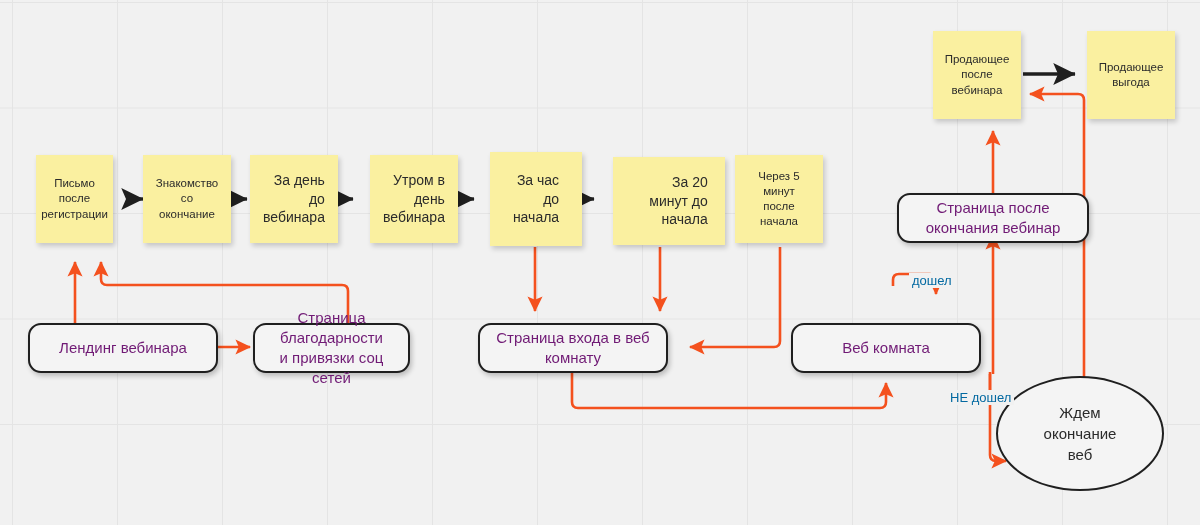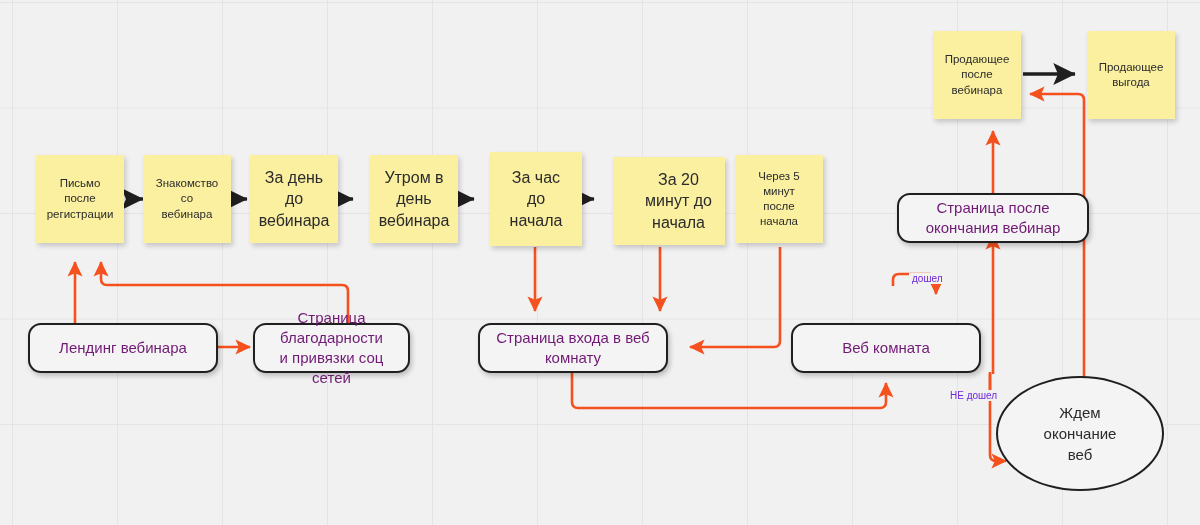--- a/index.html
+++ b/index.html
@@ -27,21 +27,21 @@
     background:#faf0a0;
     display:flex; align-items:center; justify-content:center;
     text-align:center;
     color:#2b2b2b;
     line-height:1.32;
     padding:4px 5px;
     box-shadow:2px 3px 5px rgba(0,0,0,0.18);
     white-space:pre-line;
   }
   .note.small { font-size:11.5px; }
-  .note.mid   { font-size:16px; }
+  .note.mid   { font-size:14px;text-align:right; }
 
   .box {
     position:absolute;
     background:#f4f4f4;
     border:2.4px solid #1f1f1f;
     border-radius:13px;
     display:flex; align-items:center; justify-content:center;
     text-align:center;
     color:#701a75;
     font-size:15px;
@@ -59,22 +59,22 @@
     display:flex; align-items:center; justify-content:center;
     text-align:center;
     color:#2b2b2b;
     font-size:15px;
     line-height:1.42;
     white-space:pre-line;
   }
 
   .edge-label {
     position:absolute;
-    color:#6d28d9;
-    font-size:10px;
+    color:#0369a1;
+    font-size:13px;
     background:#f1f1f1;
     padding:0 3px;
     white-space:nowrap;
   }
 </style>
 </head>
 <body>
 
 <div id="canvas">
 
@@ -108,27 +108,27 @@
       <path d="M993,374 L993,235" marker-end="url(#redArrow)"></path>
       <path d="M893,286 L893,280 Q893,274 899,274 L930,274 Q936,274 936,280 L936,294" marker-end="url(#redArrow)"></path>
       <path d="M993,240 L993,131" marker-end="url(#redArrow)"></path>
       <path d="M990,374 L990,392 Q990,398 984,398 L990,398"></path>
       <path d="M990,372 L990,455 Q990,461 996,461 L1006,461" marker-end="url(#redArrow)"></path>
       <path d="M1084,385 L1084,100 Q1084,94 1078,94 L1030,94" marker-end="url(#redArrow)"></path>
       <line x1="104" y1="347" x2="250" y2="347" marker-end="url(#redArrow)"></line>
     </g>
   </svg>
 
-  <div class="note small" style="left:36px; top:155px; width:88px; height:88px;">Письмо
+  <div class="note small" style="left:36px; top:155px; width:77px; height:88px;">Письмо
 после
 регистрации</div>
 
   <div class="note small" style="left:143px; top:155px; width:88px; height:88px;">Знакомство
 со
-вебинара</div>
+окончание</div>
 
   <div class="note mid" style="left:250px; top:155px; width:88px; height:88px;">За день
 до
 вебинара</div>
 
   <div class="note mid" style="left:370px; top:155px; width:88px; height:88px;">Утром в
 день
 вебинара</div>
 
   <div class="note mid" style="left:490px; top:152px; width:92px; height:94px;">За час

